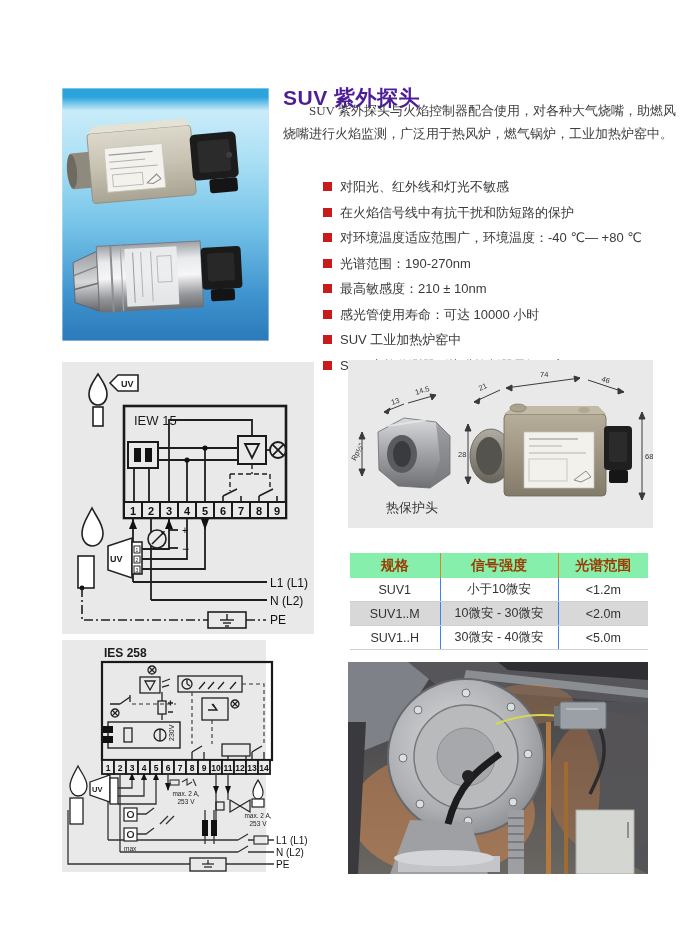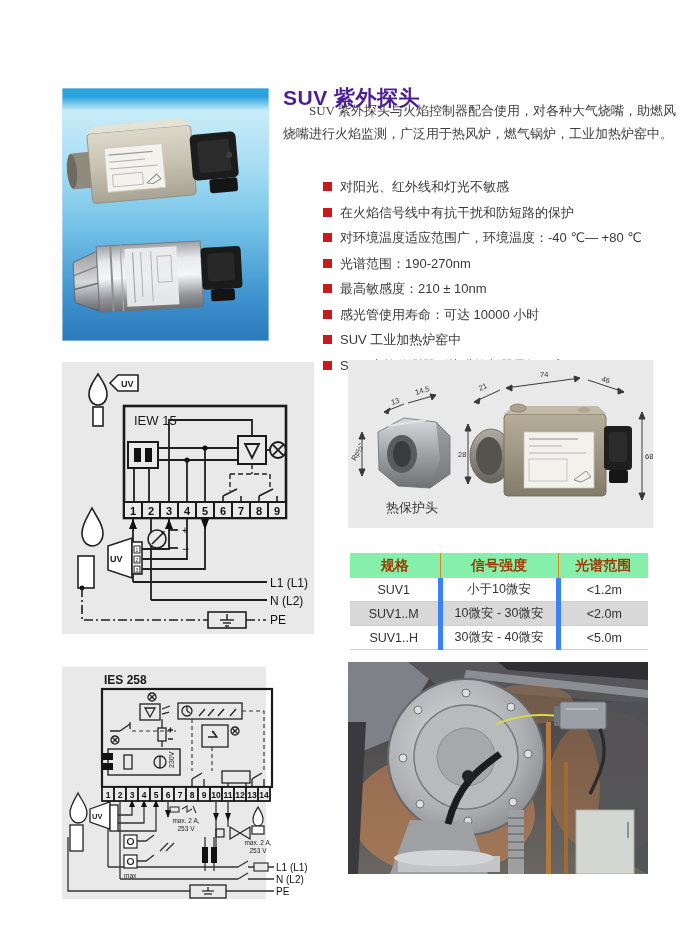--- a/index.html
+++ b/index.html
@@ -12,21 +12,21 @@
   .intro{left:283px;top:100px;width:398px;font-size:13px;line-height:1.75;text-indent:2em;color:#3f3f3f;margin:0;font-family:Liberation Serif, serif;}
   
   .features{left:283px;top:178px;width:402px;list-style:none;margin:0;padding:0;}
   .features li{display:flex;align-items:flex-start;margin-bottom:8px;font-size:13px;color:#3a3a3a;line-height:1.35;padding-left:40px;}
   .bullet{flex:0 0 auto;width:9px;height:9px;background:#C81B1B;margin:4px 8px 0 0;}
   
   .spec{left:350px;top:553px;width:298px;border-collapse:collapse;table-layout:fixed;}
   .spec th{background:#86efac;color:#9C3C00;font-size:14px;font-weight:bold;height:23px;
            border-right:1px solid #E2821A;}
   .spec td{font-size:12.5px;color:#333;text-align:center;height:21px;background:#fff;
-           border-right:5px solid #3b82f6;border-bottom:1px solid #cfcfcf;}
+           border-right:1px solid #3b82f6;border-bottom:1px solid #cfcfcf;}
   .spec tr.alt td{background:#D8D8D8;}
   .spec th:last-child,.spec td:last-child{border-right:none;}
   svg text{font-family:"Liberation Sans","DejaVu Sans",sans-serif;}
   .cap{font-size:13px;fill:#333;}
 </style>
 </head>
 <body>
 
 <div class="page">
 
@@ -374,21 +374,21 @@
       <td>&lt;2.0m</td>
     </tr>
     <tr>
       <td>SUV1..H</td>
       <td>30微安 - 40微安</td>
       <td>&lt;5.0m</td>
     </tr>
   </tbody>
     </table>
 
-  <div class="abs panel" style="left:62px;top:667px;width:204px;height:232px;">
+  <div class="abs panel" style="left:62px;top:640px;width:204px;height:232px;">
     <svg width="252" height="232" viewBox="0 0 252 232">
       <text x="42" y="17" font-size="12" font-weight="bold" fill="#1a1a1a">IES 258</text>
       <rect x="40" y="22" width="170" height="98" fill="none" stroke="#1a1a1a" stroke-width="2.2"></rect>
 
       <g stroke="#222" stroke-width="1.3" fill="none">
         <circle cx="90" cy="30" r="4"></circle>
           <line x1="87" y1="27" x2="93" y2="33"></line>
           <line x1="93" y1="27" x2="87" y2="33"></line>
         <rect x="78" y="37" width="20" height="16"></rect>
           <path d="M83 41 L93 41 L88 50 Z"></path>

